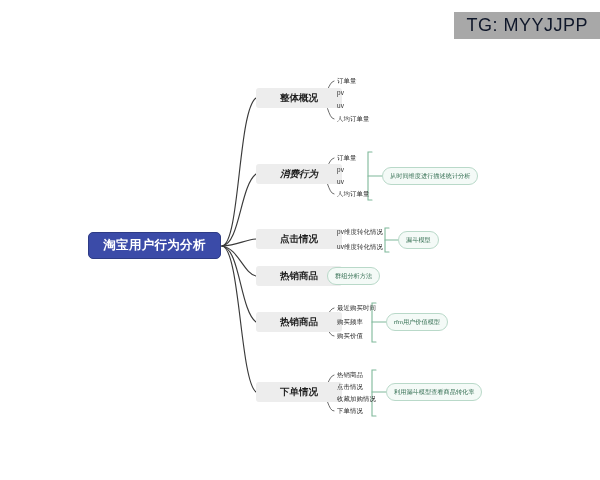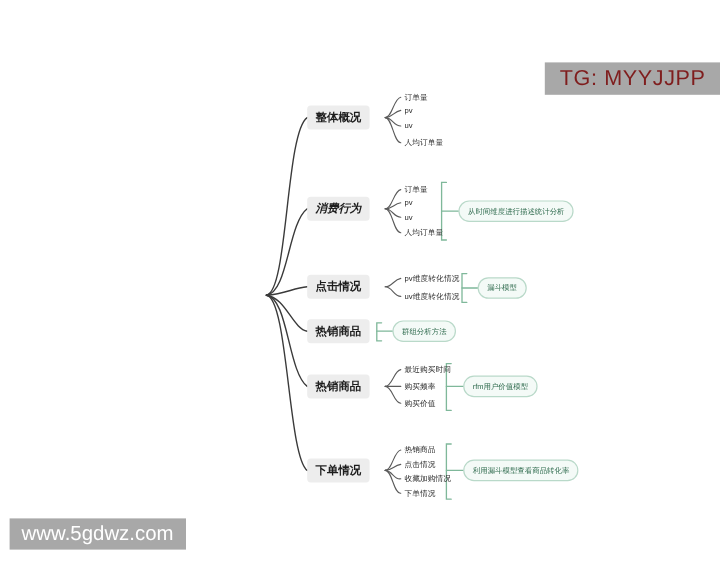--- a/index.html
+++ b/index.html
@@ -52,21 +52,21 @@
   
   .l2-node {
     position: absolute;
     height: 20px;
     background: #ededed;
     border-radius: 3px;
     box-sizing: border-box;
     display: flex;
     align-items: center;
     justify-content: flex-start;
-    padding: 0 7px;
+    padding: 0 24px;
     color: #1d1d1d;
     font-size: 9.5px;
     font-weight: bold;
     white-space: nowrap;
   }
 
   
   .l3-node {
     position: absolute;
     height: 12px;
@@ -94,26 +94,25 @@
     font-size: 6.2px;
     white-space: nowrap;
   }
 
   
   .wm-tg {
     position: absolute;
     right: 0px;
     top: 12px;
     background: #a8a8a8;
-    color: #7f1d1d;
+    color: #0f172a;
     font-size: 18px;
     padding: 4px 12px 5px 12px;
     letter-spacing: 0.5px;
     line-height: 1;
-    margin-top: 40px;
   }
   .wm-site {
     position: absolute;
     left: 8px;
     bottom: 22px;
     background: #a8a8a8;
     color: #ffffff;
     font-size: 17px;
     padding: 4px 10px 5px 10px;
     line-height: 1;
@@ -186,20 +185,23 @@
       <path d="M314,276 L327,276"></path>
 
       <path d="M376,303 L372,303 L372,342 L376,342"></path>
       <path d="M372,322 L386,322"></path>
 
       <path d="M376,370 L372,370 L372,416 L376,416"></path>
       <path d="M372,392 L386,392"></path>
     </g>
   </svg>
 
+  <div class="root-node">
+    <span>淘宝用户行为分析</span>
+  </div>
 
   <div class="l2-node" style="left:256px; top:88px;">
     <span>整体概况</span>
   </div>
   <div class="l3-node" style="left:337px; top:75px;">
     <span>订单量</span>
   </div>
   <div class="l3-node" style="left:337px; top:86px;">
     <span>pv</span>
   </div>
@@ -280,17 +282,14 @@
   <div class="l3-node" style="left:337px; top:405px;">
     <span>下单情况</span>
   </div>
   <div class="note-box" style="left:386px; top:383px;">
     <span>利用漏斗模型查看商品转化率</span>
   </div>
 
   <div class="wm-tg">
     <span>TG: MYYJJPP</span>
   </div>
-  <div class="wm-site">
-    <span>www.5gdwz.com</span>
-  </div>
 
 </div>
 
 </body></html>

